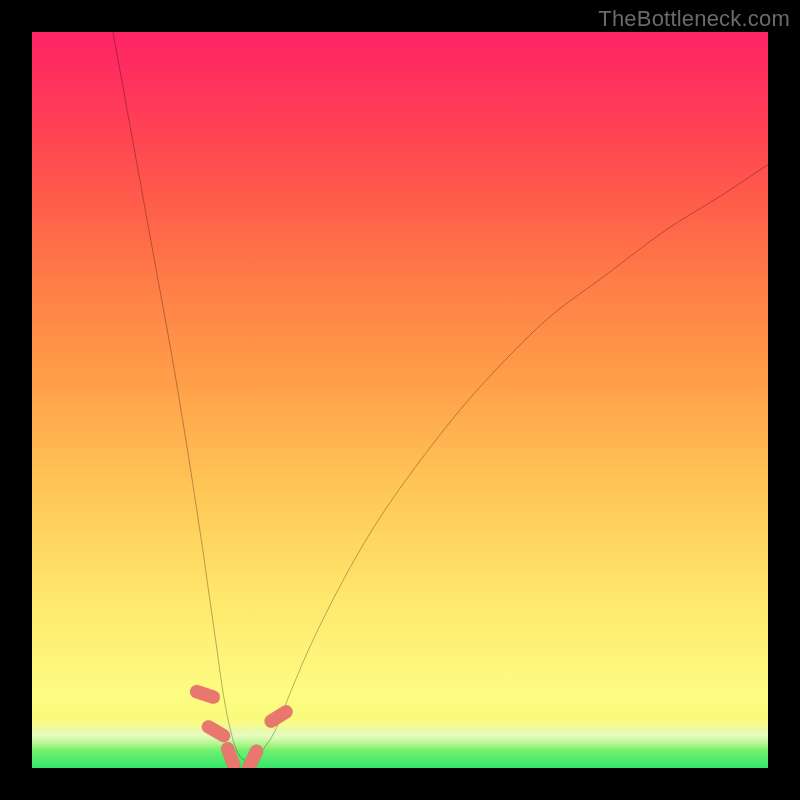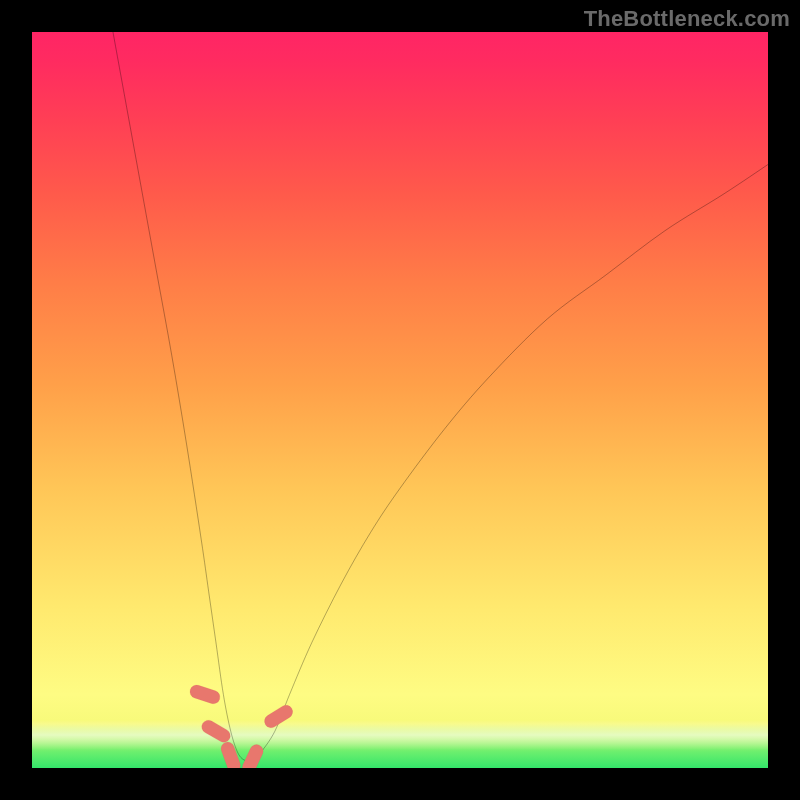--- a/index.html
+++ b/index.html
@@ -52,21 +52,20 @@
     pointer-events: none;
   }
   .watermark {
     position: absolute;
     top: 6px;
     right: 10px;
     color: #6a6a6a;
     font-size: 22px;
     letter-spacing: 0.2px;
     user-select: none;
-    font-weight: bold;
   }
   svg.curve {
     position: absolute;
     left: 0;
     top: 0;
     width: 736px;
     height: 736px;
   }
 </style>
 </head>

